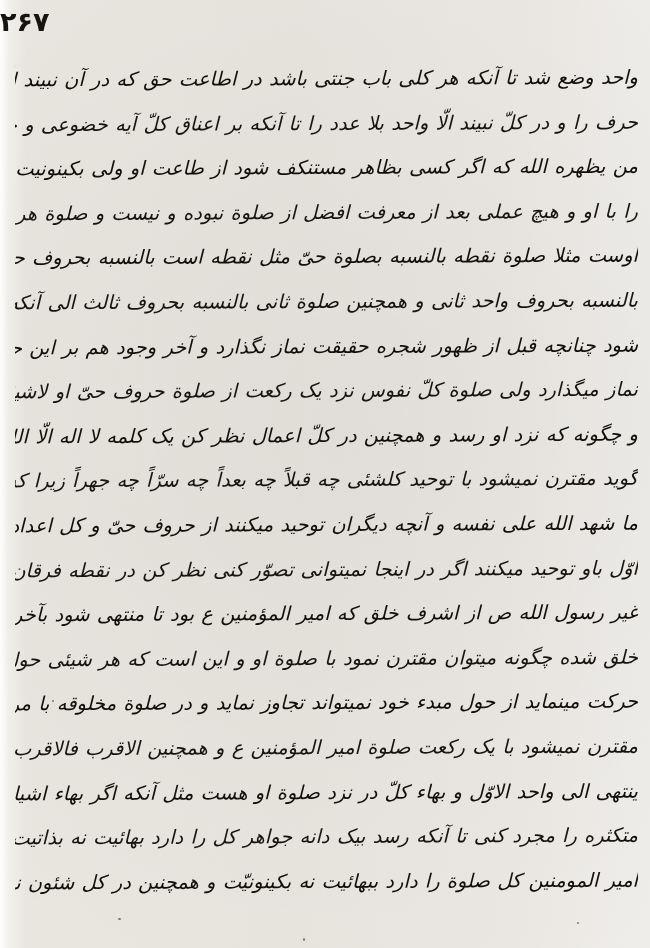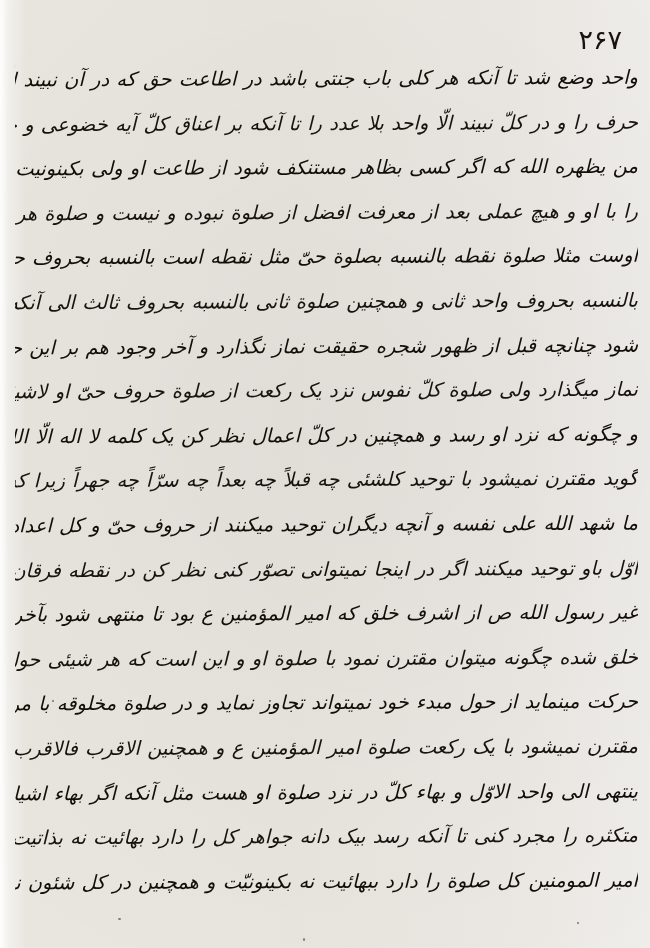--- a/index.html
+++ b/index.html
@@ -14,26 +14,26 @@
     margin: 0 auto;
     overflow: hidden;
     background:
       radial-gradient(ellipse 140% 90% at 55% 45%, rgba(0,0,0,0.035), rgba(0,0,0,0) 70%),
       linear-gradient(90deg, #f7f6f3 0px, #f2f0ec 10px, #e9e6e0 26px, #e8e5df 46%, #ebe8e3 78%, #efedea 100%);
     font-family: "DejaVu Sans", sans-serif;
     color: #17130e;
   }
   .page-number {
     position: absolute;
-    top: 24px;
+    top: 6px;
     left: 0;
     right: 28px;
-    text-align: right;
+    text-align: left;
     font-size: 27px;
-    font-weight: normal;
+    font-weight: bold;
     letter-spacing: 7px;
     color: #17130e;
   }
   .text-body {
     position: absolute;
     top: 57px;
     right: 12px;
     left: 15px;
     direction: rtl;
     unicode-bidi: embed;

